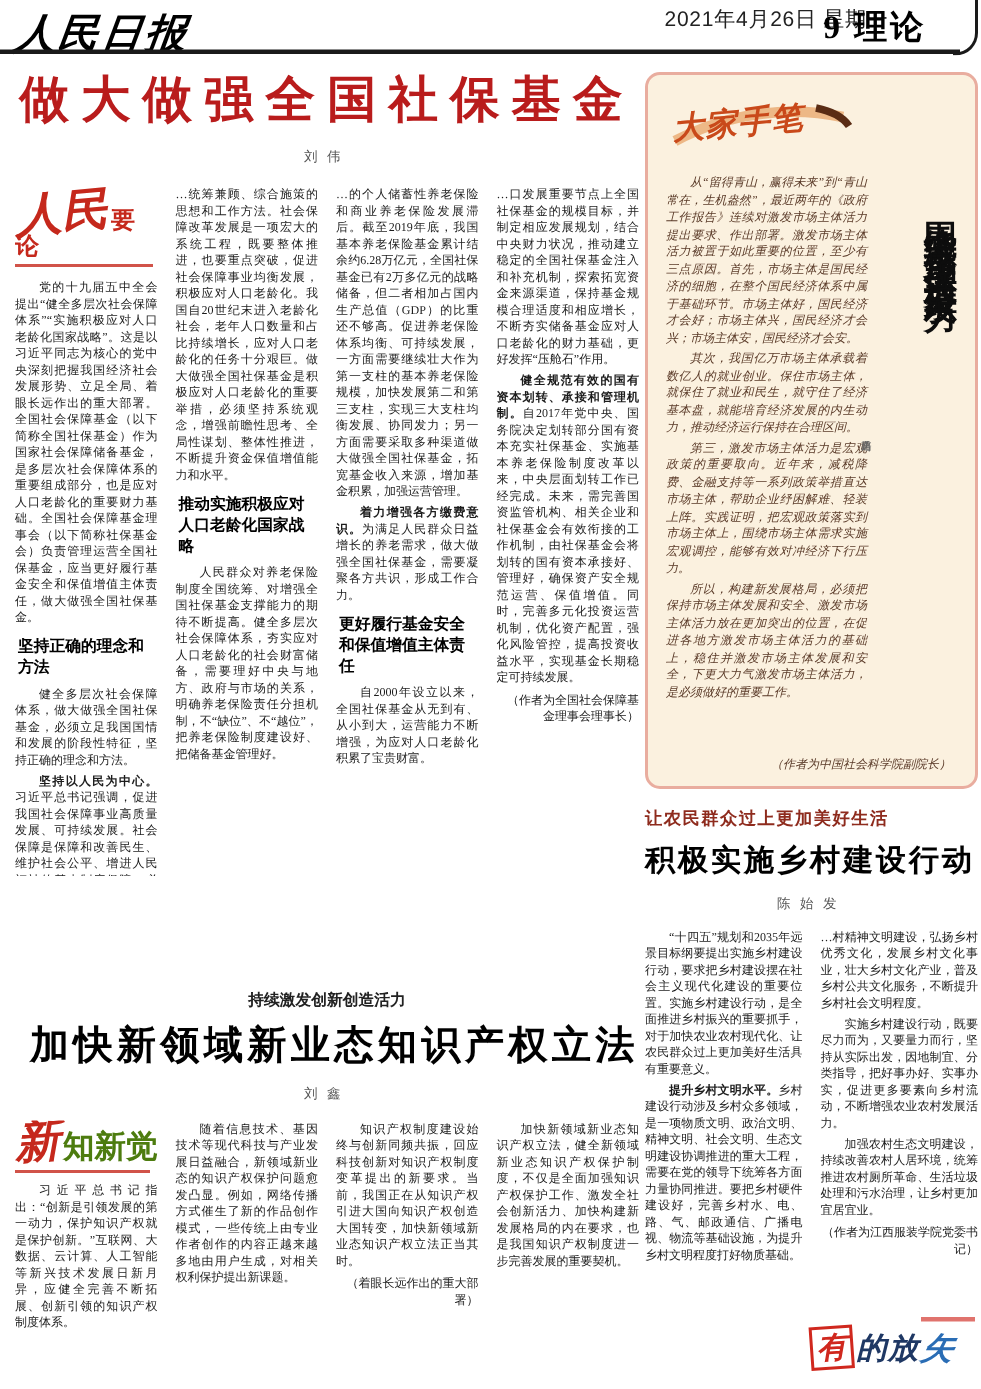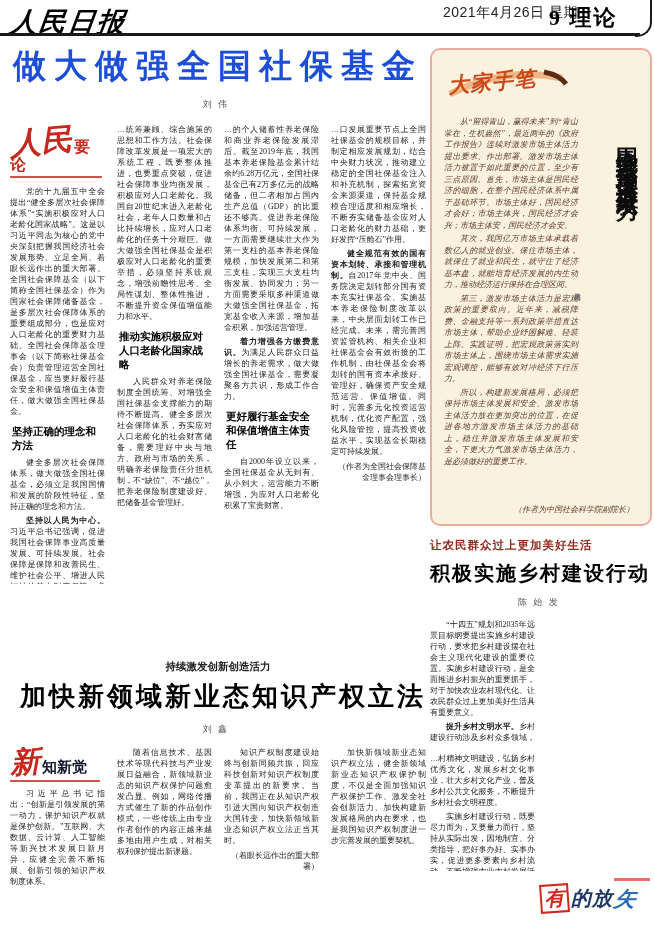--- a/index.html
+++ b/index.html
@@ -23,21 +23,21 @@
   .col-w{width:105px;overflow:hidden;}
   p.b{font-size:8px;line-height:11px;text-align:justify;margin:0 0 3px;color:#1c1c1c;}
   p.ind{text-indent:2em;}
   .lead{font-weight:bold;}
   h3.ch{font-family:"Liberation Sans",sans-serif;font-size:10.5px;font-weight:bold;
         line-height:14px;margin:7px 2px 5px;color:#000;}
   .credit{font-size:8px;color:#222;text-align:right;margin-top:4px;}
 
   
   .sb{position:absolute;left:10px;top:44px;width:416px;}
-  .sb-title{font-size:33px;font-weight:bold;text-align:center;letter-spacing:8px;color:#1d4ed8;}
+  .sb-title{font-size:33px;font-weight:bold;text-align:center;letter-spacing:8px;color:#b91c1c;}
   .author{text-align:center;font-size:9px;color:#555;margin-top:9px;letter-spacing:.7em;}
   .sb-cols{margin-top:13px;height:460px;}
   .rm-logo{margin:2px 0 8px;line-height:1;}
   .rm-big{font-size:31px;font-weight:bold;font-style:italic;color:#c5281c;display:inline-block;transform:rotate(-5deg);}
   .rm-small{font-size:16px;font-weight:bold;color:#c5281c;margin-left:2px;}
   .rm-rule{width:92px;height:2px;background:#c5281c;margin-top:3px;opacity:.8;}
 
   
   .dj{position:absolute;left:430px;top:48px;width:222px;height:478px;box-sizing:border-box;
       background:#fbf1df;border:2px solid #e9ad9f;border-radius:10px;padding:10px 12px;}
@@ -51,40 +51,40 @@
   .dj-body{margin-top:8px;height:392px;overflow:hidden;}
   .dj-spacer{float:right;width:60px;height:342px;}
   .dj-body p{font-size:8px;line-height:11.5px;text-align:justify;text-indent:2em;
              margin:0 0 2px;color:#5a3a28;font-style:italic;}
   .dj-credit{position:absolute;right:16px;bottom:9px;font-size:8px;color:#5a3a28;font-style:italic;}
 
   
   .xc{position:absolute;left:430px;top:538px;width:222px;}
   .xc-kicker{text-align:left;font-size:11.5px;font-weight:bold;color:#8e2b1d;letter-spacing:1px;}
   .xc-title{font-size:20px;font-weight:bold;letter-spacing:2px;color:#000;margin-top:7px;}
-  .xc-cols{margin-top:10px;height:252px;flex-direction:column;}
+  .xc-cols{margin-top:10px;height:252px;}
 
   
   .ydfs{position:absolute;left:540px;top:884px;width:112px;height:36px;}
   .ydfs-tag{position:absolute;right:2px;top:-6px;width:36px;height:3px;background:#d0281e;opacity:.65;}
   .ydfs-row{display:flex;align-items:center;gap:2px;}
   .ydfs-you{width:25px;height:25px;border:2px solid #d0281e;color:#d0281e;font-size:20px;font-weight:bold;
             font-style:italic;display:flex;align-items:center;justify-content:center;transform:rotate(-4deg);}
   .ydfs-defang{font-size:20px;font-weight:bold;font-style:italic;color:#1f3864;letter-spacing:1px;}
   .ydfs-shi{font-size:21px;font-weight:bold;font-style:italic;color:#2a6db5;transform:skewX(-14deg);}
 
   
   .zs{position:absolute;left:10px;top:660px;width:416px;}
   .zs-kicker{text-align:center;font-family:"Liberation Sans",sans-serif;font-size:10.5px;
              font-weight:bold;color:#222;}
   .zs-title{text-align:right;font-size:26px;font-weight:bold;letter-spacing:3px;color:#000;margin-top:5px;}
   .zs-cols{margin-top:11px;height:152px;}
   .xz-logo{margin:0 0 6px;line-height:1;white-space:nowrap;}
   .xz-big{font-size:30px;font-weight:bold;font-style:italic;color:#c5281c;display:inline-block;transform:rotate(-4deg);}
-  .xz-small{font-size:15px;font-weight:bold;color:#0f172a;margin-left:2px;}
+  .xz-small{font-size:21px;font-weight:bold;color:#4d7c0f;margin-left:2px;}
   .xz-rule{width:90px;height:1.5px;background:#c5281c;margin-top:3px;opacity:.8;}
 </style>
 </head>
 <body>
 
 <div class="page">
 
   <div class="masthead">人民日报</div>
   <div class="hdr-date">2021年4月26日 星期一</div>
   <div class="hdr-page"><span>9</span>&nbsp;<span>理论</span></div>

